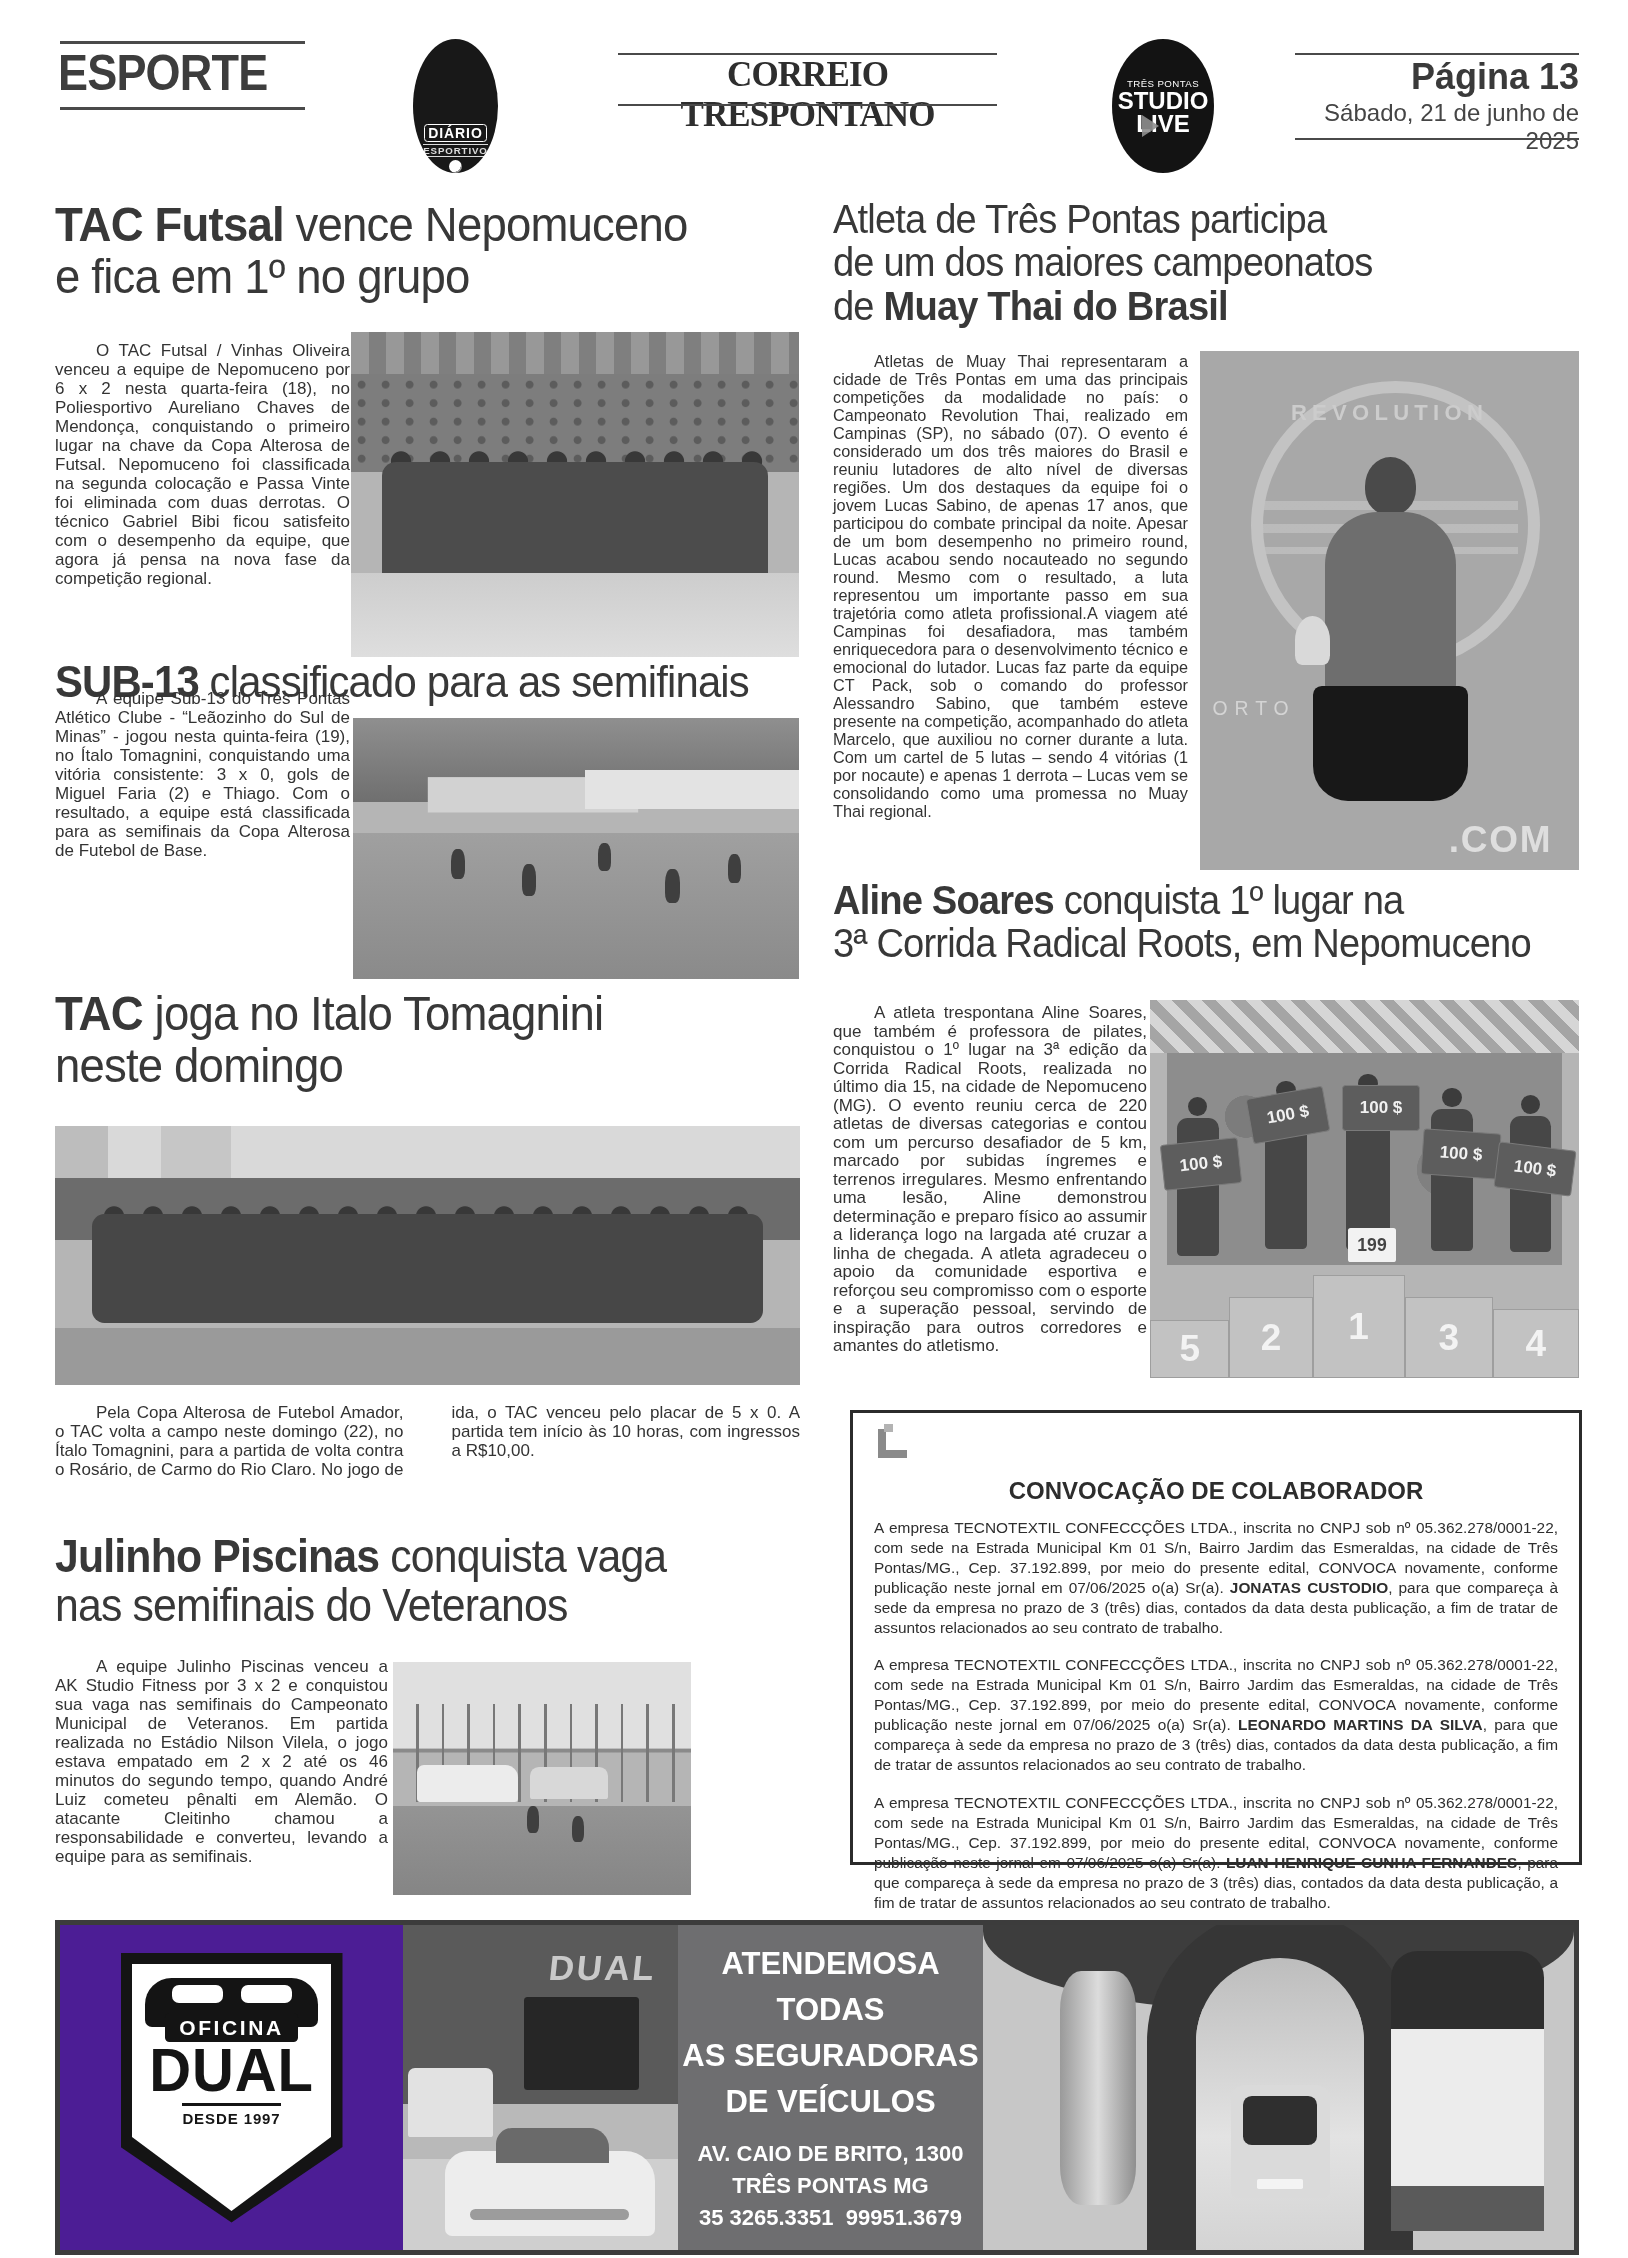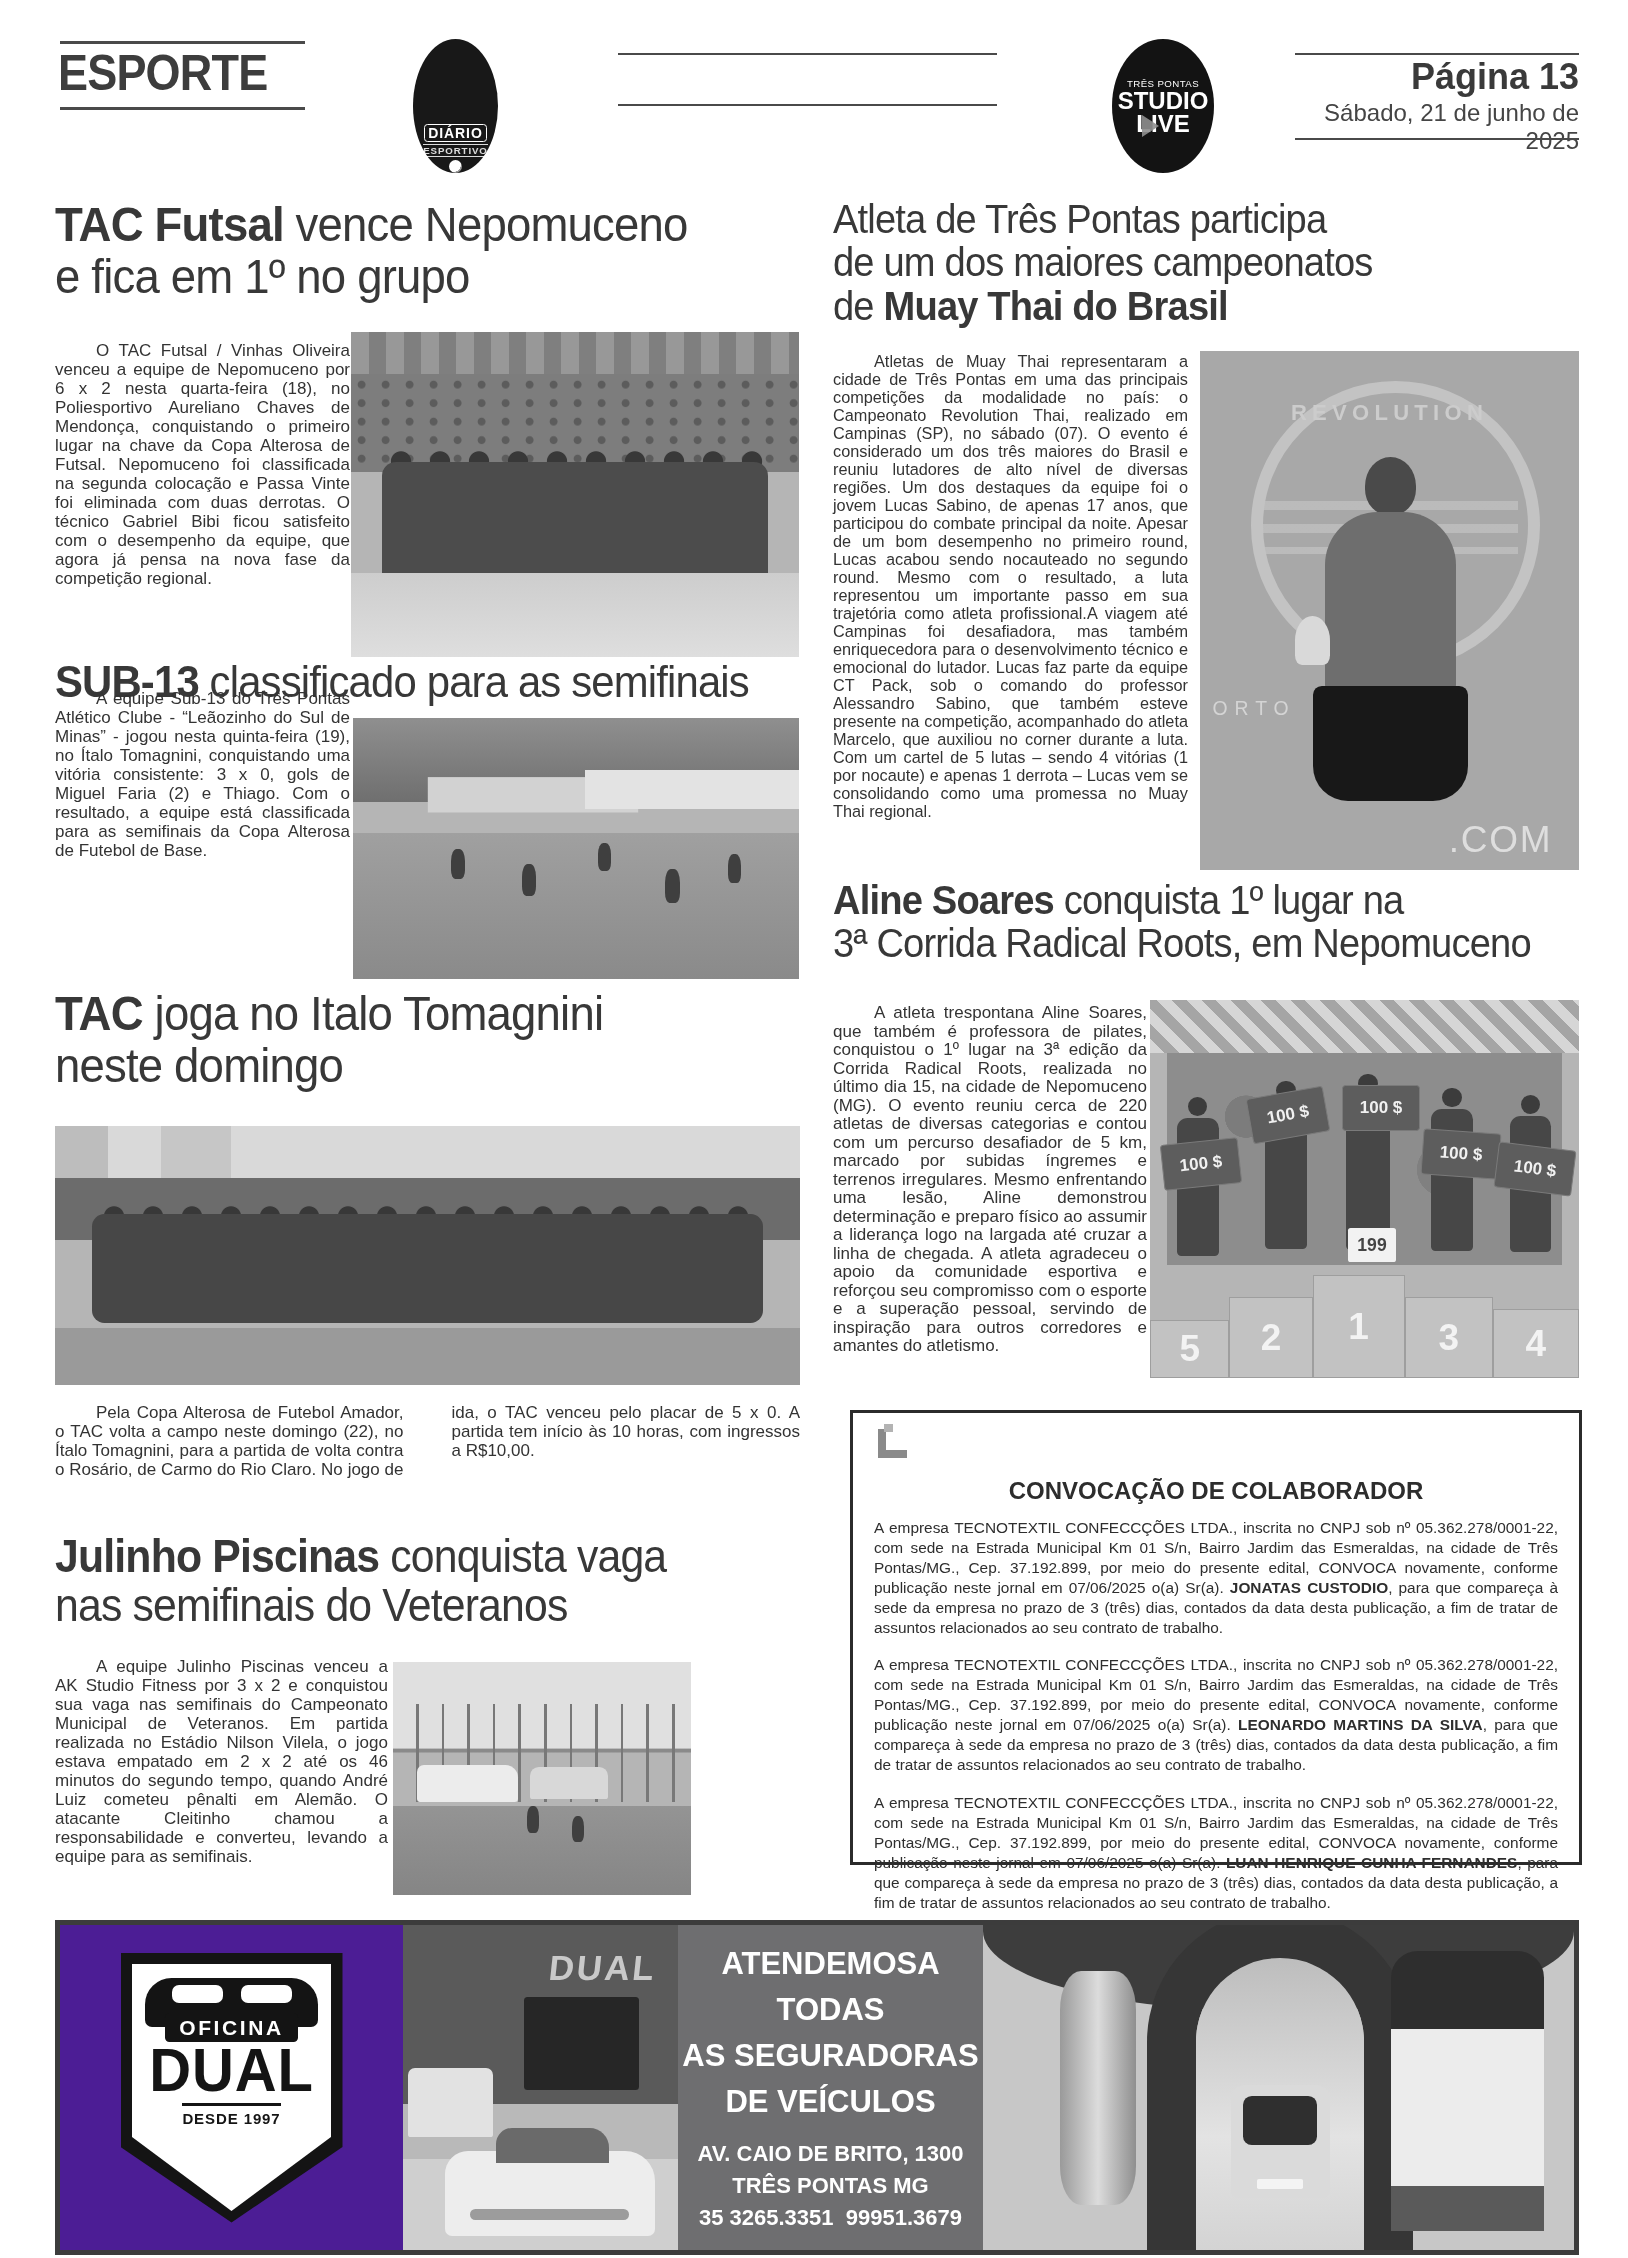--- a/index.html
+++ b/index.html
@@ -79,21 +79,21 @@
   .p5-circle{left:51px;top:30px;width:265px;height:265px;border:12.4px solid #c3c3c3;border-radius:50%;}
   .p5-revtext{left:0;top:49px;width:100%;text-align:center;color:#cccccc;font-weight:700;
               font-size:22px;letter-spacing:5.3px;}
   .p5-bars{left:62px;top:150px;width:256px;height:53px;
            background:repeating-linear-gradient(#c3c3c3 0 8.8px,transparent 8.8px 23px);opacity:.7;}
   .p5-head{left:165px;top:106px;width:51px;height:58px;background:#4a4a4a;border-radius:50% 50% 45% 45%;}
   .p5-torso{left:125px;top:161px;width:131px;height:185px;background:#6e6e6e;border-radius:53px 53px 12.4px 12.4px;}
   .p5-shorts{left:113px;top:335px;width:155px;height:115px;background:#181818;border-radius:8.8px 8.8px 35px 35px;}
   .p5-trophy{left:95px;top:265px;width:35px;height:49px;background:#d9d9d9;border-radius:50% 50% 20% 20%;}
   .p5-orto{left:12.4px;top:346px;color:#d4d4d4;font-size:19.4px;letter-spacing:7px;font-weight:400;}
-  .p5-com{right:26.5px;bottom:8.8px;color:#dedede;font-size:37px;font-weight:400;letter-spacing:1.8px;}
+  .p5-com{right:26.5px;bottom:8.8px;color:#dedede;font-size:37px;font-weight:700;letter-spacing:1.8px;}
   .ph-podium{left:1150px;top:1000px;width:429px;height:378px;}
   .p6-truss{left:0;top:0;width:100%;height:14%;
             background:repeating-linear-gradient(45deg,#d6d6d6 0 10.6px,#a5a5a5 10.6px 21px);}
   .p6-banner{left:4%;top:14%;width:92%;height:56%;background:#8d8d8d;
              background-image:radial-gradient(circle 35px at 20% 30%,#7c7c7c 60%,transparent 61%),
                               radial-gradient(circle 44px at 70% 55%,#808080 60%,transparent 61%);}
   .person{position:absolute;}
   .person .ph-head{margin:0 auto;width:19.4px;height:19.4px;border-radius:50%;background:#3c3c3c;}
   .person .ph-body{margin-top:1.8px;width:100%;height:calc(100% - 21px);border-radius:10.6px 10.6px 4.4px 4.4px;background:#474747;}
   .placard{position:absolute;width:76px;height:44px;background:#5d5d5d;border:1.8px solid #7a7a7a;border-radius:3.5px;
@@ -166,20 +166,21 @@
   <div class="esporte">ESPORTE</div>
   <div class="rule" style="left:60px;top:107px;width:245px;height:2.6px;"></div>
 
   <div class="logo-diario">
     <div class="ld1">DIÁRIO</div>
     <div class="ld2">ESPORTIVO</div>
     <div class="ball"></div>
   </div>
 
   <div class="rule" style="left:618px;top:53px;width:379px;height:1.8px;"></div>
+  <div class="masthead">CORREIO TRESPONTANO</div>
   <div class="rule" style="left:618px;top:104px;width:379px;height:1.8px;"></div>
 
   <div class="logo-studio">
     <div class="ls1">TRÊS PONTAS</div>
     <div class="ls2">STUDIO</div>
     <div class="ls3">LIVE</div>
     <div class="play-tri"></div>
   </div>
 
   <div class="rule" style="left:1295px;top:53px;width:284px;height:1.8px;"></div>

